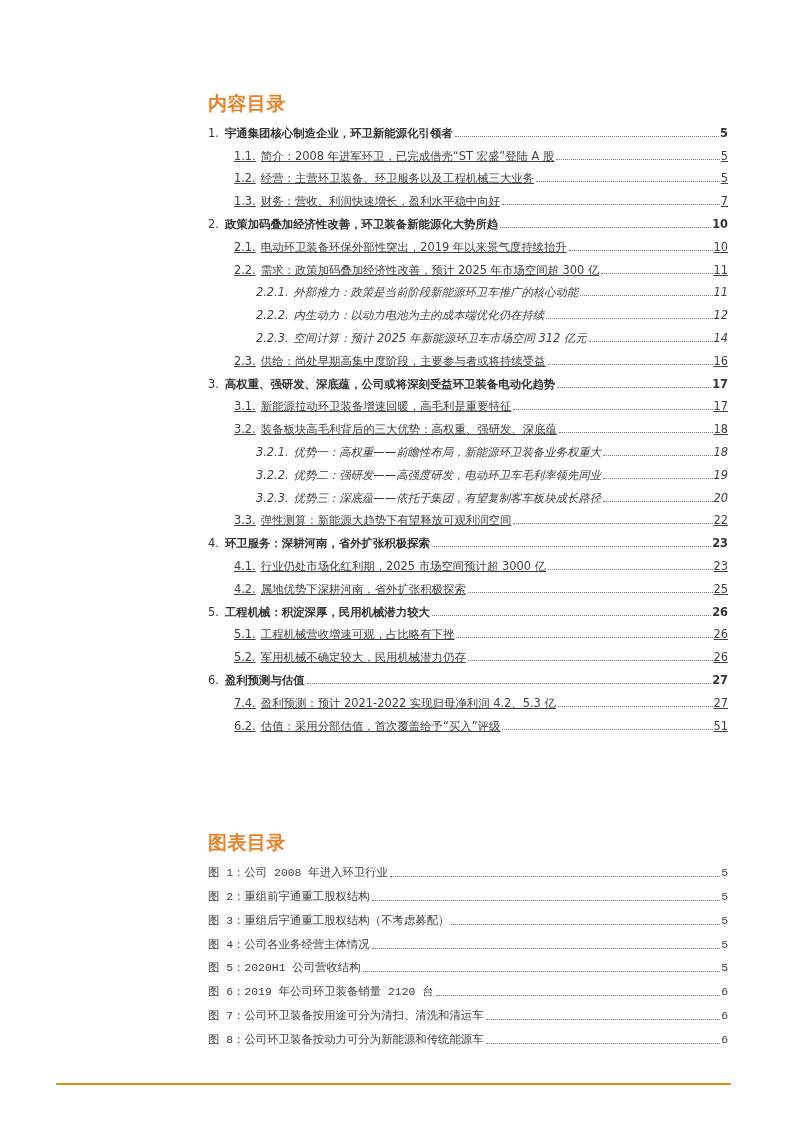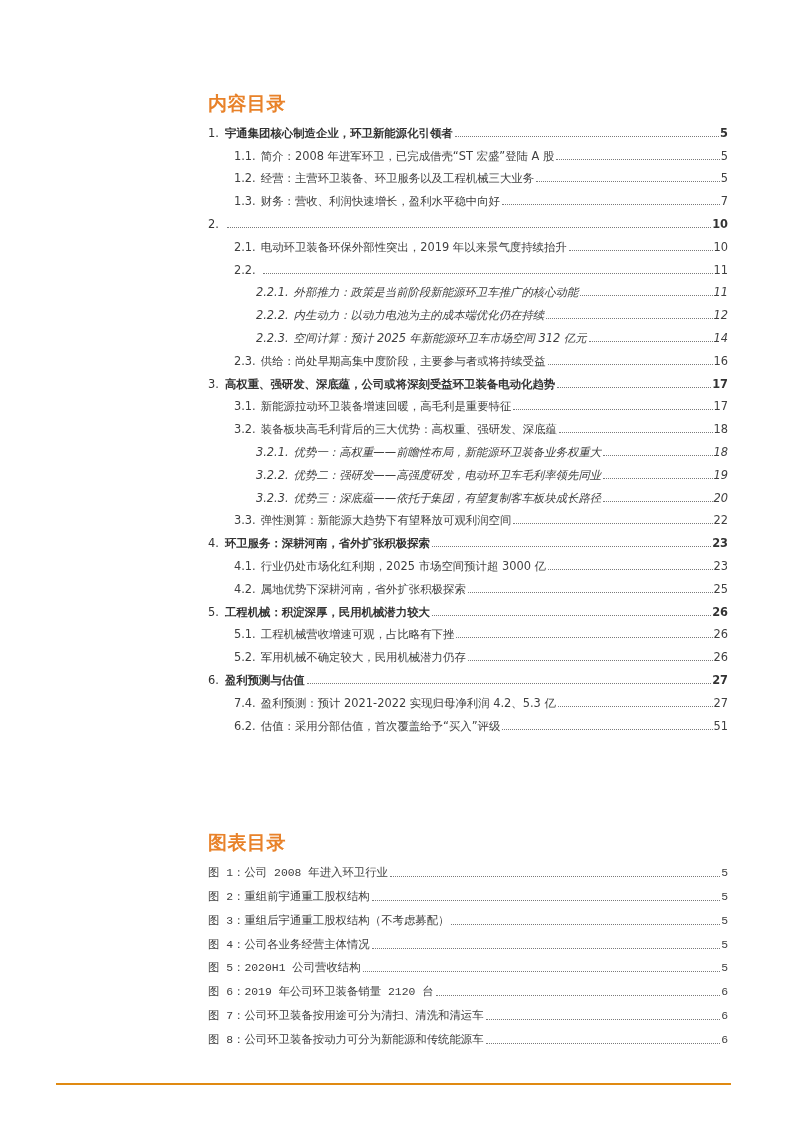--- a/index.html
+++ b/index.html
@@ -37,21 +37,21 @@
     .toc-row {
       display: flex;
       align-items: flex-end;
       height: 22.8px;
       font-size: 11.4px;
       line-height: 14px;
       white-space: nowrap;
       color: #404040;
     }
     .toc-row.lvl1 { padding-left: 0; font-weight: bold; color: #333333; }
-    .toc-row.lvl2 { padding-left: 26px; }
+    .toc-row.lvl2 { padding-left: 26px; text-decoration: underline; }
     .toc-row.lvl3 { padding-left: 48px; font-style: italic; }
     .toc-row .num { margin-right: 5px; }
     .toc-row.lvl1 .num { font-weight: normal; margin-right: 6px; }
     .toc-row .text { flex: 0 0 auto; }
     .toc-row .dots {
       flex: 1 1 auto;
       border-bottom: 1px dotted #7a7a7a;
       margin: 0 1px 3px 2px;
       height: 1px;
     }
@@ -118,31 +118,33 @@
         <span class="page-num">5</span>
       </div>
       <div class="toc-row lvl2">
         <span class="num">1.3.</span>
         <span class="text">财务：营收、利润快速增长，盈利水平稳中向好</span>
         <span class="dots"></span>
         <span class="page-num">7</span>
       </div>
       <div class="toc-row lvl1">
         <span class="num">2.</span>
+        <span class="text">政策加码叠加经济性改善，环卫装备新能源化大势所趋</span>
         <span class="dots"></span>
         <span class="page-num">10</span>
       </div>
       <div class="toc-row lvl2">
         <span class="num">2.1.</span>
         <span class="text">电动环卫装备环保外部性突出，2019 年以来景气度持续抬升</span>
         <span class="dots"></span>
         <span class="page-num">10</span>
       </div>
       <div class="toc-row lvl2">
         <span class="num">2.2.</span>
+        <span class="text">需求：政策加码叠加经济性改善，预计 2025 年市场空间超 300 亿</span>
         <span class="dots"></span>
         <span class="page-num">11</span>
       </div>
       <div class="toc-row lvl3">
         <span class="num">2.2.1.</span>
         <span class="text">外部推力：政策是当前阶段新能源环卫车推广的核心动能</span>
         <span class="dots"></span>
         <span class="page-num">11</span>
       </div>
       <div class="toc-row lvl3">

